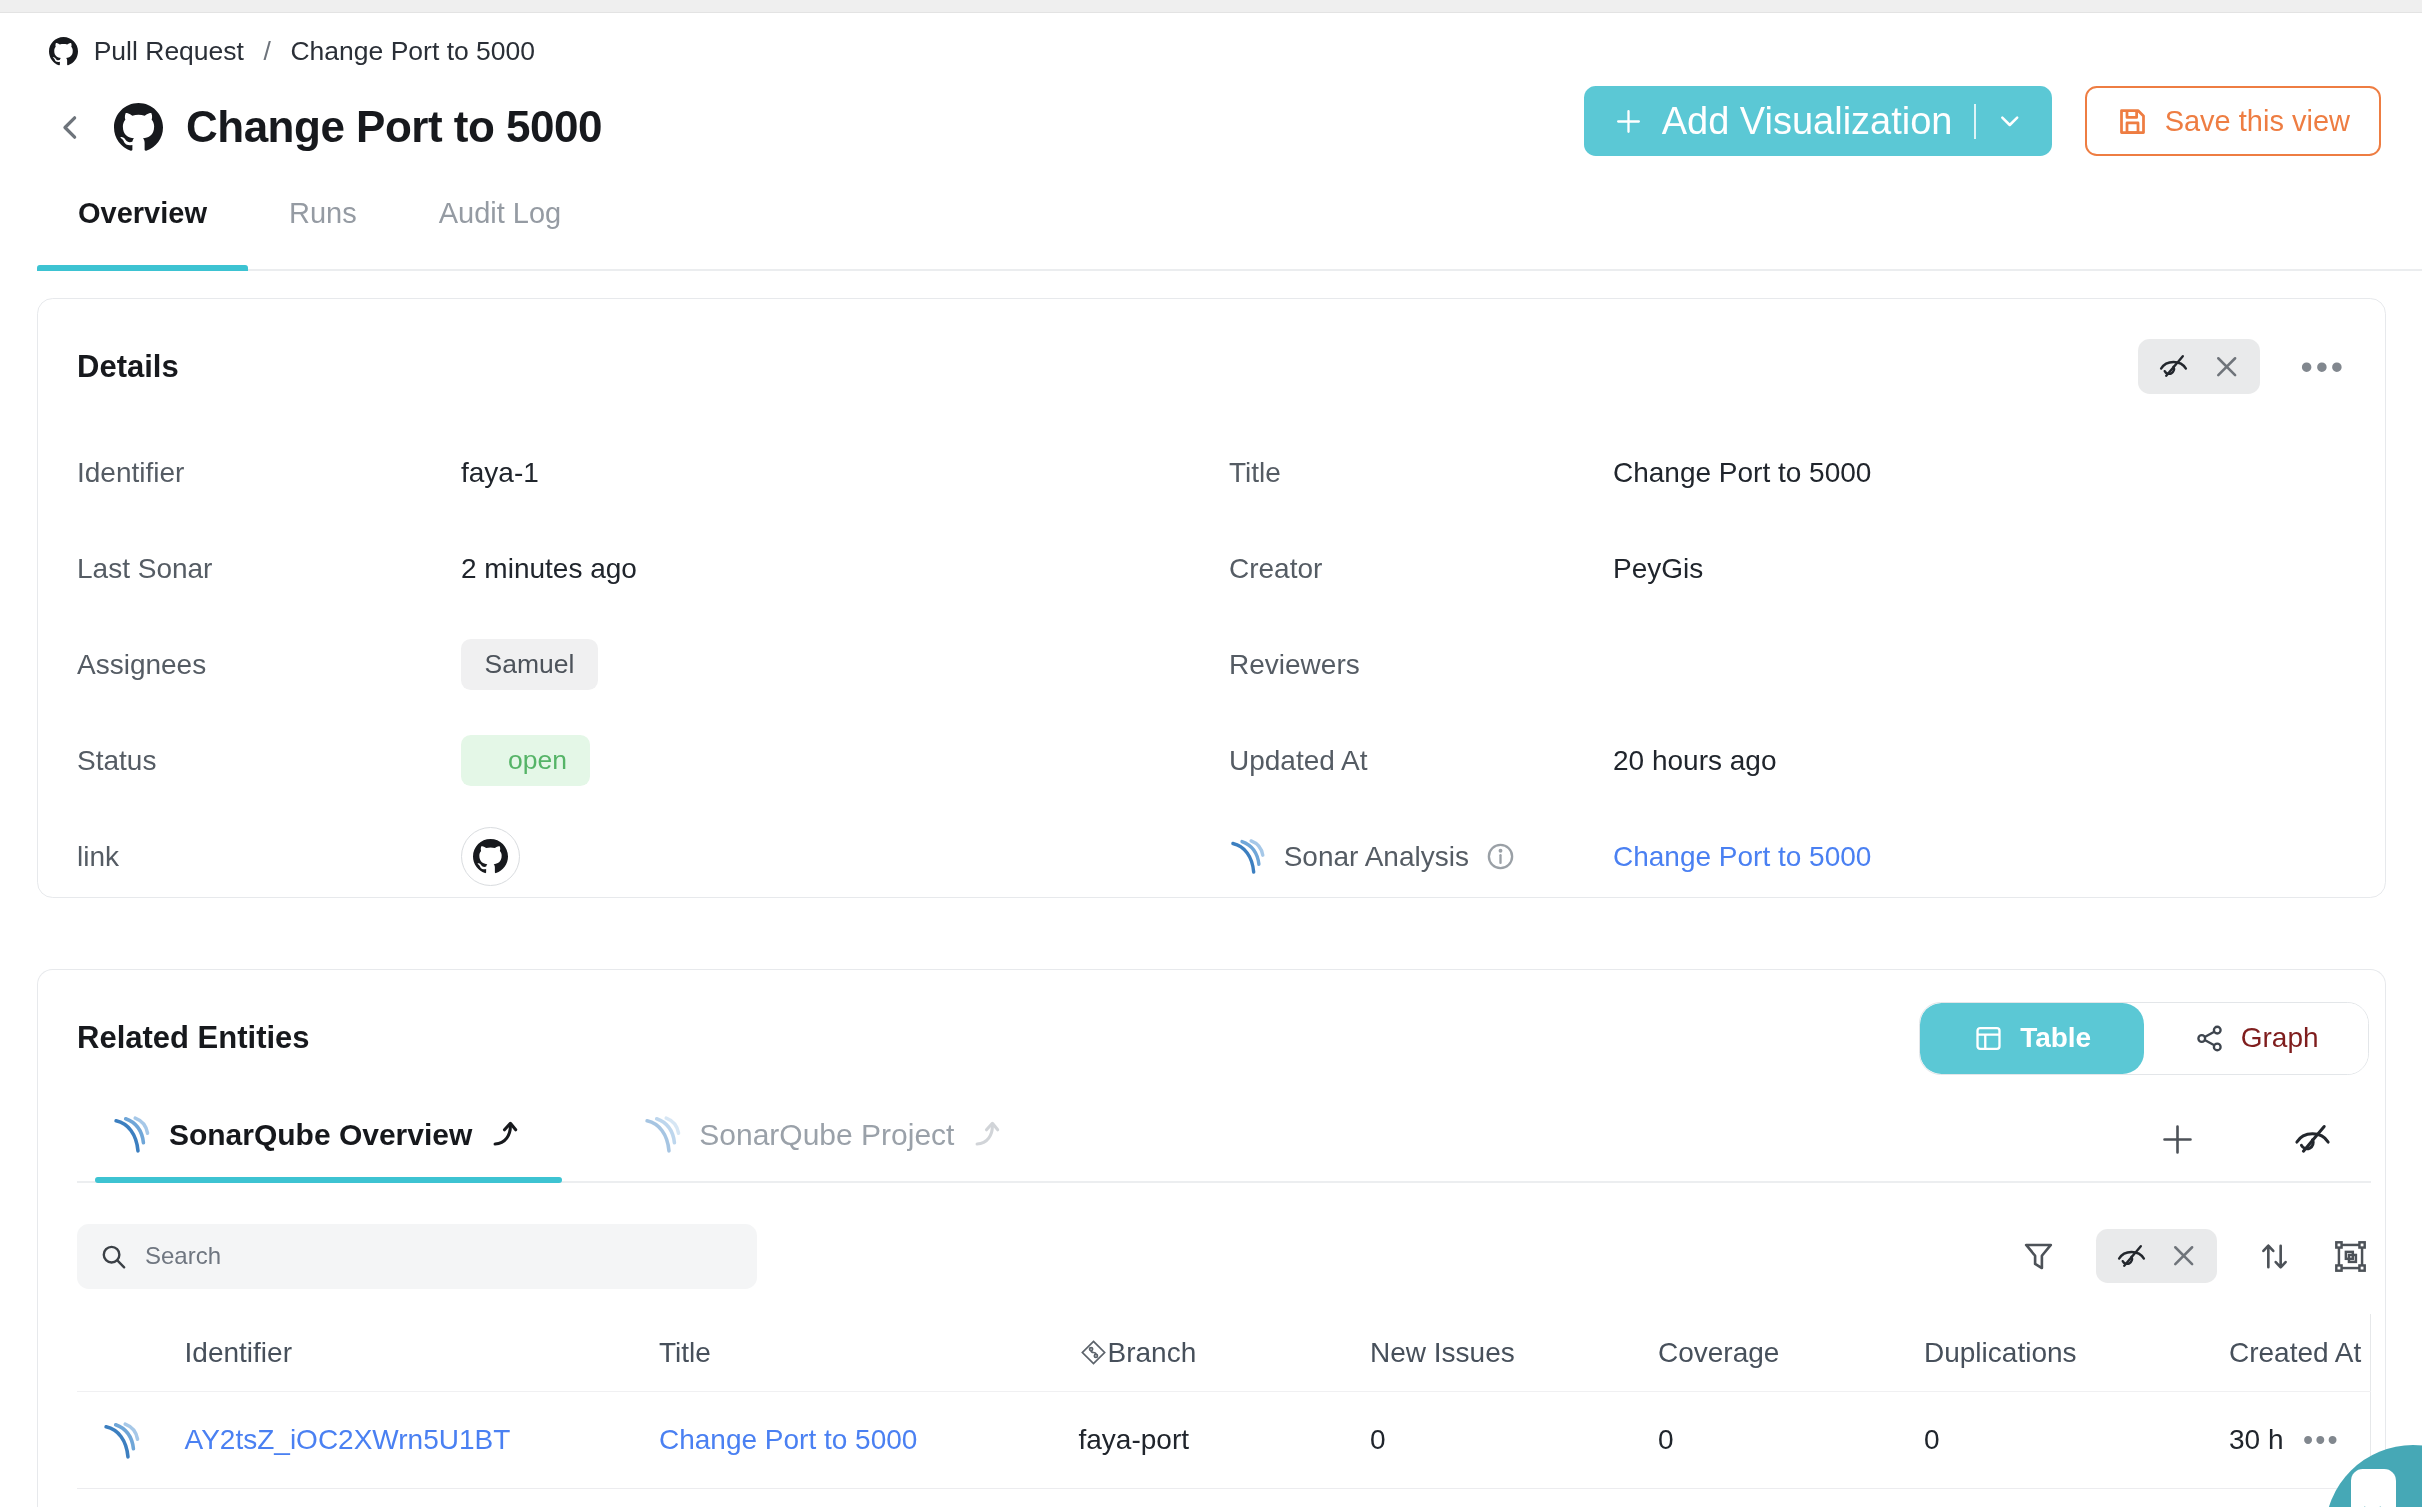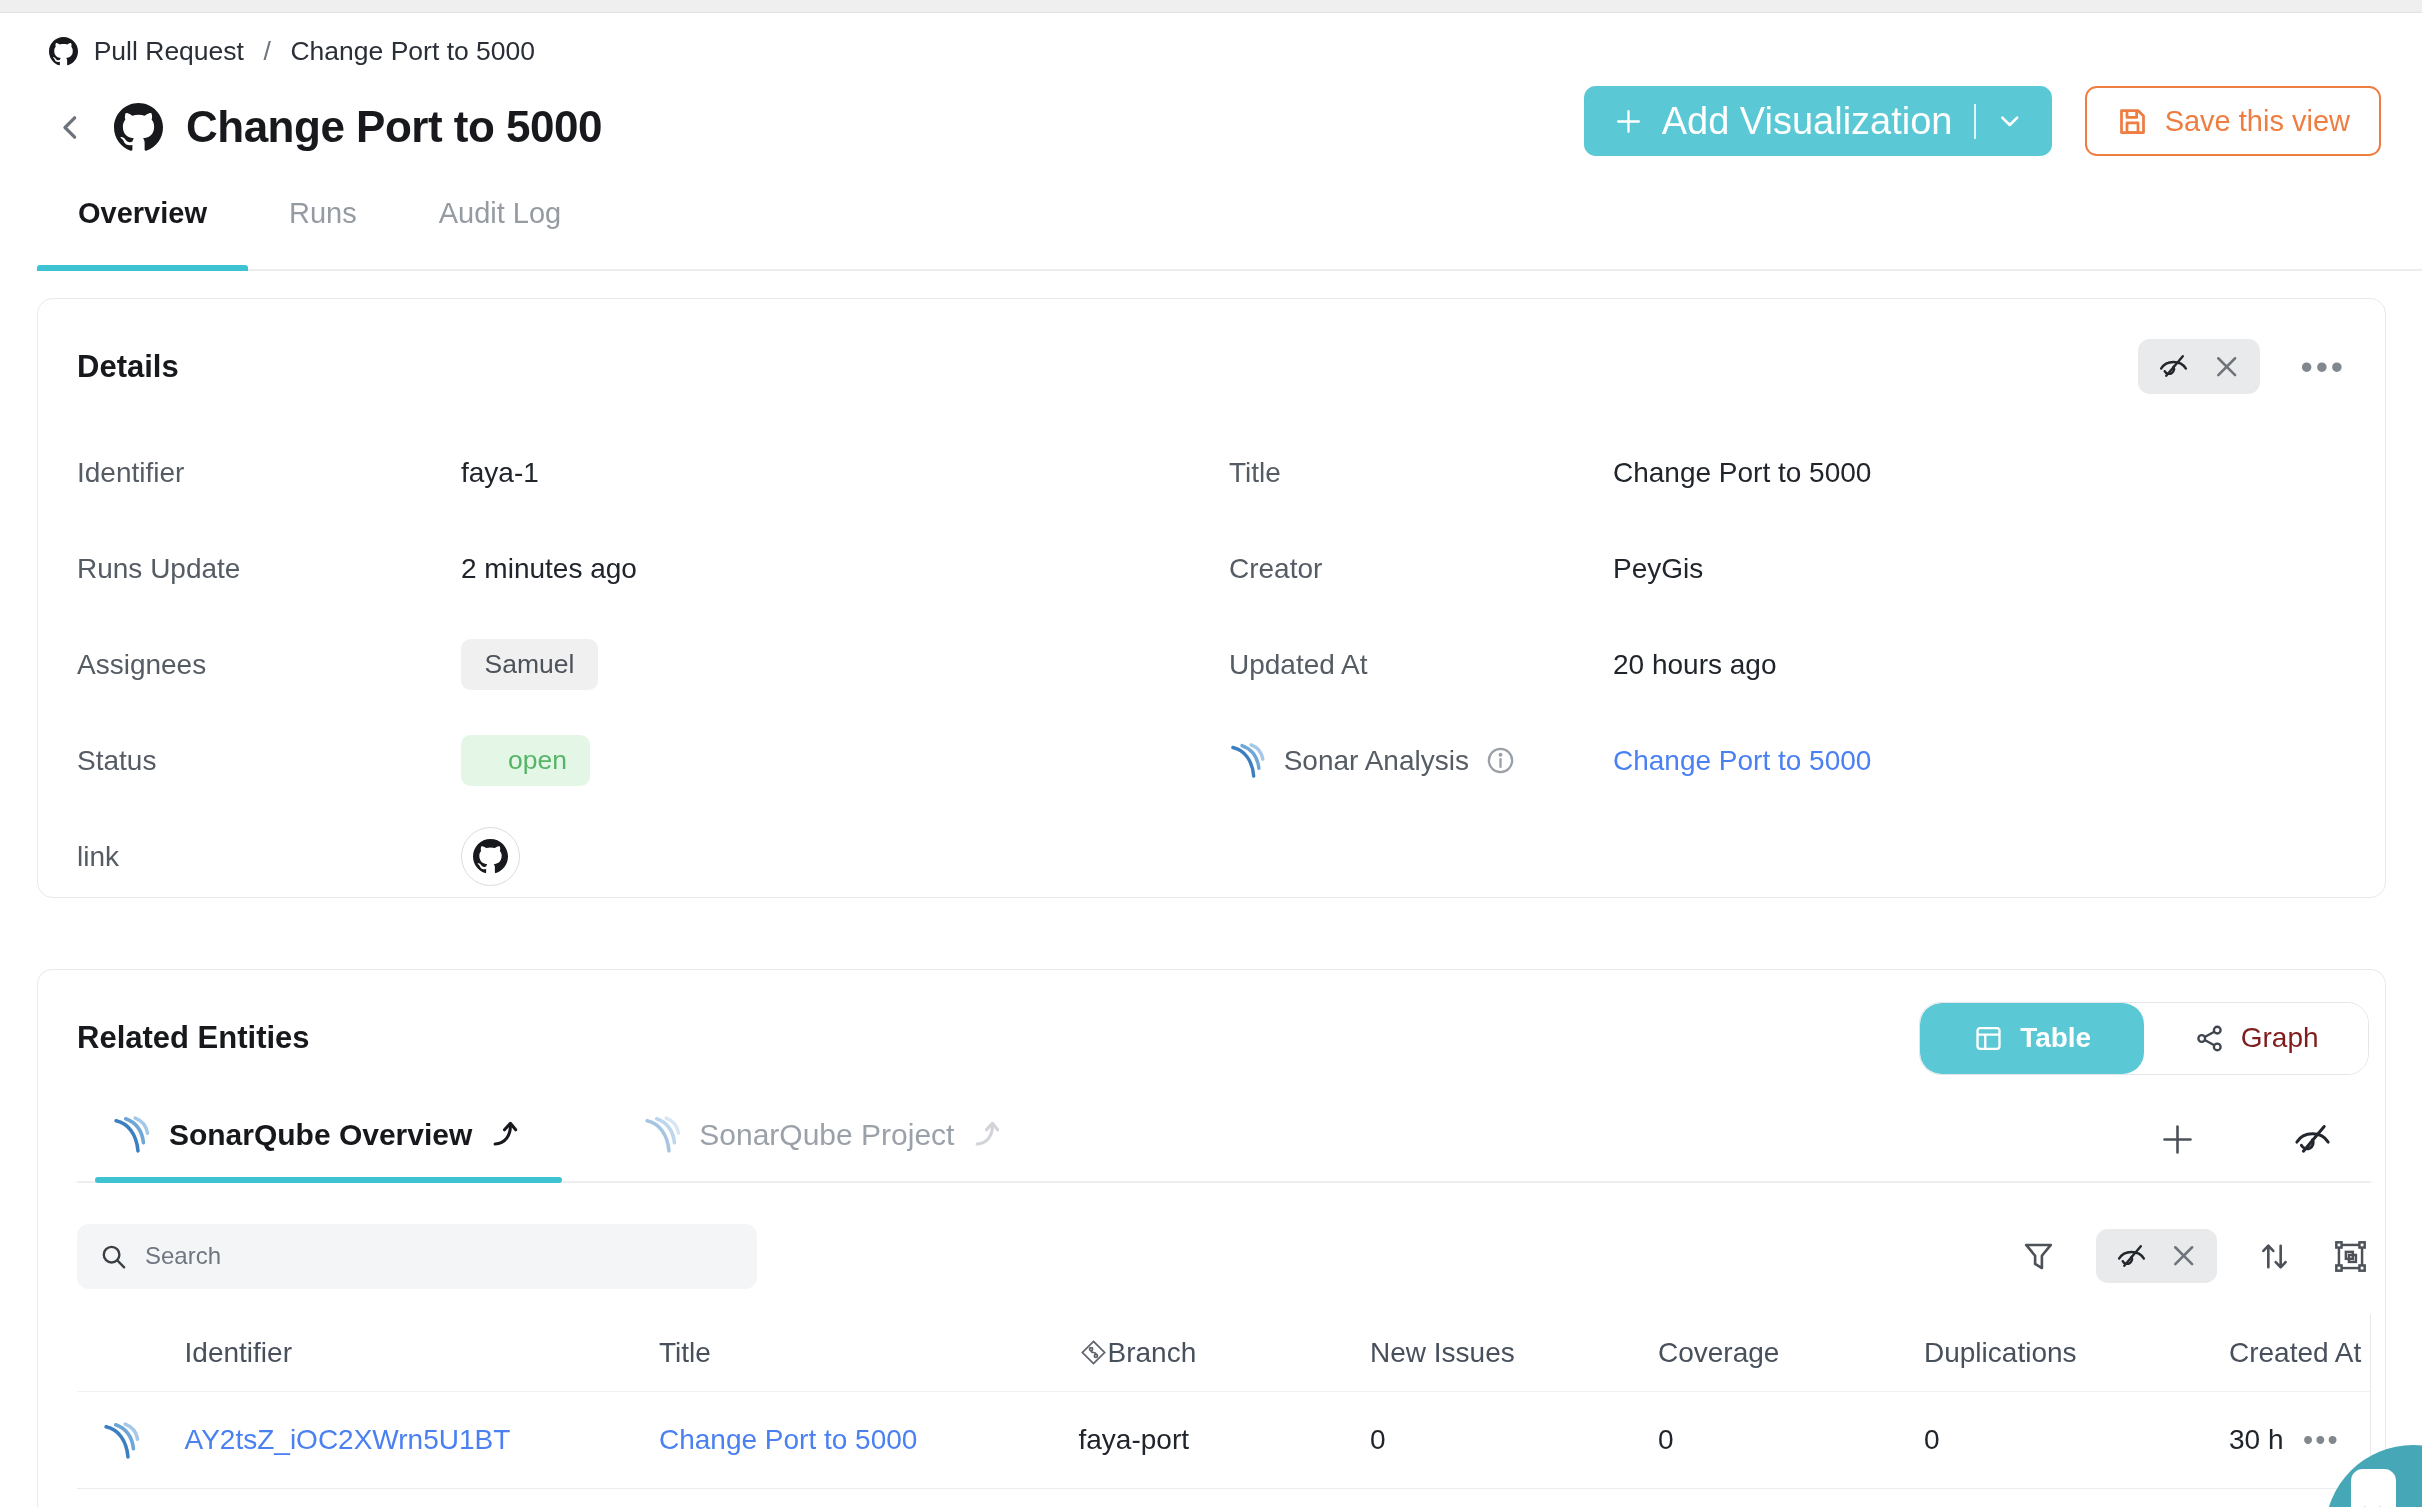--- a/index.html
+++ b/index.html
@@ -215,21 +215,21 @@
     </div>
   </div>
 
   <div class="fields">
     <div class="col-left">
       <div class="field-row">
         <div class="field-label">Identifier</div>
         <div class="field-value">faya-1</div>
       </div>
       <div class="field-row">
-        <div class="field-label">Runs Update</div>
+        <div class="field-label">Last Sonar</div>
         <div class="field-value">2 minutes ago</div>
       </div>
       <div class="field-row">
         <div class="field-label">Assignees</div>
         <div class="field-value">
             <span class="chip">Samuel</span>
           </div>
       </div>
       <div class="field-row">
         <div class="field-label">Status</div>
@@ -250,20 +250,24 @@
     </div>
 
     <div class="col-right">
       <div class="field-row">
         <div class="field-label">Title</div>
         <div class="field-value">Change Port to 5000</div>
       </div>
       <div class="field-row">
         <div class="field-label">Creator</div>
         <div class="field-value">PeyGis</div>
+      </div>
+      <div class="field-row">
+        <div class="field-label">Reviewers</div>
+        <div class="field-value"></div>
       </div>
       <div class="field-row">
         <div class="field-label">Updated At</div>
         <div class="field-value">20 hours ago</div>
       </div>
       <div class="field-row">
         <div class="field-label">
           <svg width="39" height="39" viewBox="0 0 30 30">
               <use href="#sonar"></use>
             </svg>

